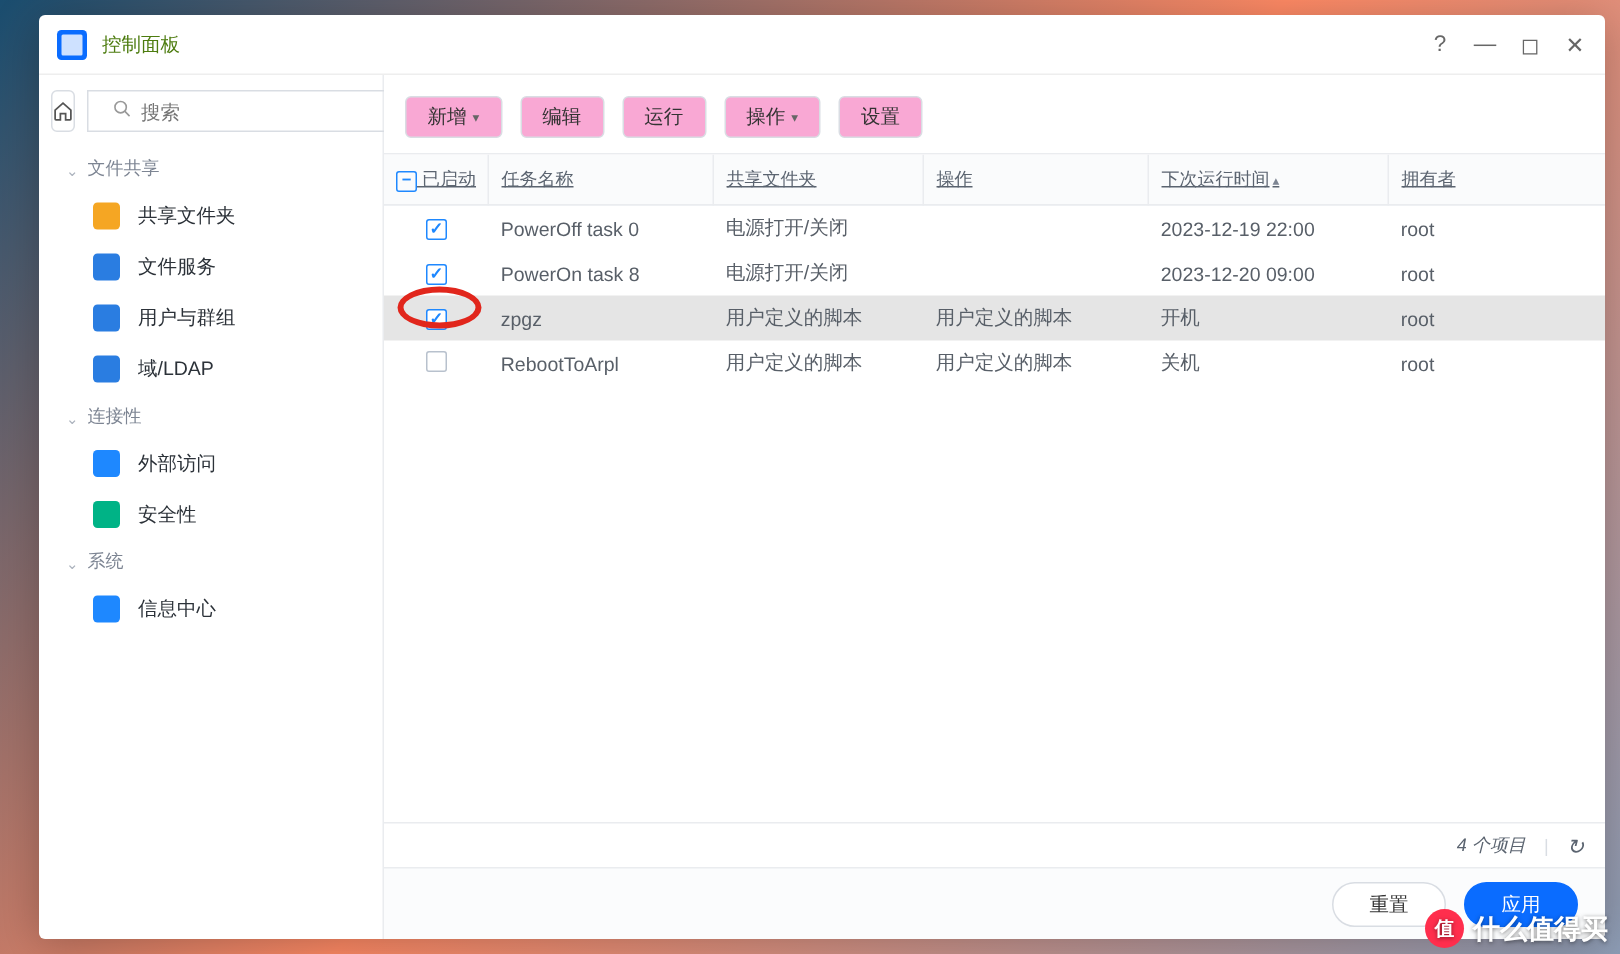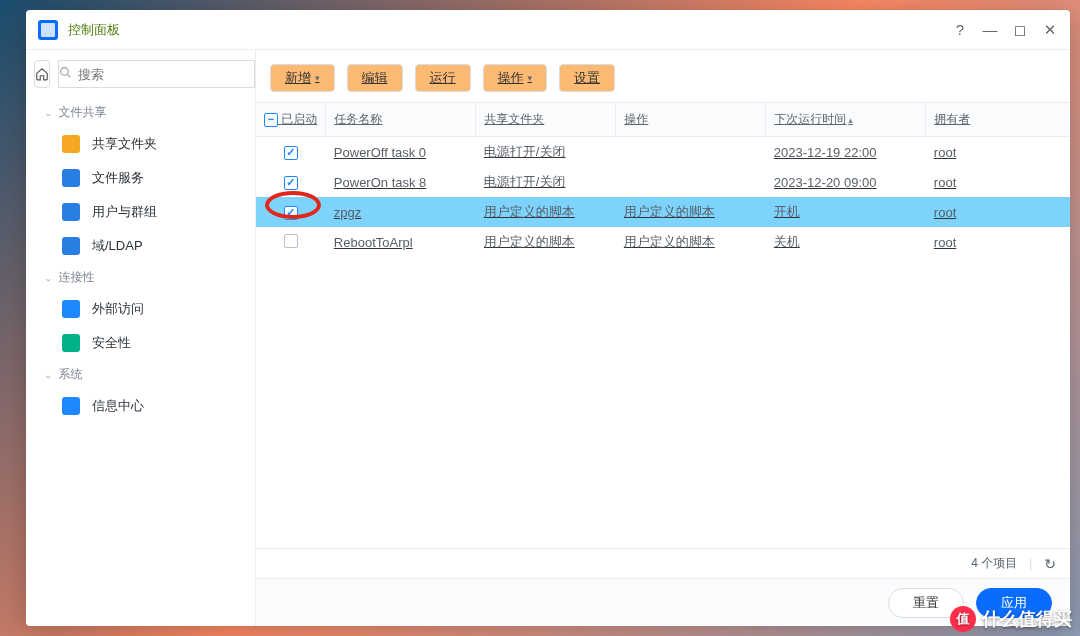--- a/index.html
+++ b/index.html
@@ -7,48 +7,48 @@
 .window { position: absolute; top: 10px; left: 26px; right: 10px; bottom: 10px; background: #fff; border-radius: 4px; box-shadow: 0 4px 30px rgba(0,0,0,0.25); display: flex; flex-direction: column; overflow: hidden; }
 .titlebar { height: 40px; display: flex; align-items: center; padding: 0 12px; border-bottom: 1px solid #eee; }
 .titlebar-icon { width: 20px; height: 20px; background: #0a6cff; border-radius: 3px; margin-right: 10px; position: relative; }
 .titlebar-icon::before { content:""; position:absolute; inset:3px; background:#fff; border-radius:1px; opacity:.8;}
 .title-text { font-size: 13px; color: #4d7c0f; flex: 1; }
 .win-ctrl { margin-left: 14px; color: #676767; font-size: 15px; cursor: pointer; width: 16px; text-align: center; }
 .body { flex: 1; display: flex; overflow: hidden; }
 .sidebar { width: 230px; border-right: 1px solid #eaecef; display: flex; flex-direction: column; }
 .search-row { display: flex; align-items: center; padding: 10px 10px 10px 8px; gap: 8px; }
 .home-btn { width: 28px; height: 28px; border: 1px solid #d9dde3; border-radius: 4px; display: flex; align-items: center; justify-content: center; cursor: pointer; color: #555; }
-.search-box { flex: 1; height: 28px; border: 1px solid #d9dde3; border-radius: 0; display: flex; align-items: center; padding: 0 0; color: #888; }
+.search-box { flex: 1; height: 28px; border: 1px solid #d9dde3; border-radius: 0; display: flex; align-items: center; padding: 0 16px; color: #888; }
 .search-box input { border: none; outline: none; flex: 1; font-size: 13px; background: transparent; }
 .group-header { display: flex; align-items: center; color: #7d8593; font-size: 12px; padding: 6px 18px; cursor: pointer; gap: 6px; }
 .chev { display: inline-block; transform: rotate(180deg); font-size: 10px; color: #aab1bc; }
 .side-item { display: flex; align-items: center; padding: 8px 18px 8px 36px; gap: 12px; cursor: pointer; color: #2c3239; position: relative; }
 .sicon { width: 18px; height: 18px; border-radius: 3px; flex-shrink: 0; display: inline-flex; align-items:center; justify-content:center; color:#fff; font-size:10px; }
 .main { flex: 1; display: flex; flex-direction: column; background: #fbfcfd; }
 .toolbar { padding: 14px 14px 10px; display: flex; gap: 12px; background:#fff; }
-.btn { height: 28px; padding: 0 14px; border: 1px solid #d9dde3; background: #fdba74; border-radius: 4px; font-size: 13px; color: #333; cursor: pointer; display: inline-flex; align-items: center; gap: 4px; text-decoration: underline; }
+.btn { height: 28px; padding: 0 14px; border: 1px solid #d9dde3; background: #f9a8d4; border-radius: 4px; font-size: 13px; color: #333; cursor: pointer; display: inline-flex; align-items: center; gap: 4px; }
 .caret { font-size: 9px; color: #666; }
 .table-wrap { flex: 1; overflow: auto; background:#fff; margin: 0; border-top: 1px solid #eaecef; }
 table { width: 100%; border-collapse: collapse; }
 th { text-align: left; font-weight: 400; color: #5b6470; font-size: 12px; padding: 8px 8px; border-bottom: 1px solid #eaecef; border-right: 1px solid #eaecef; background: #fafbfc; white-space: nowrap; text-decoration: underline; }
 th:last-child { border-right: none; }
 td { padding: 6px 8px; font-size: 13px; color: #585f68; border-bottom: 0; }
-tr.row { height: 28px; text-decoration: underline; }
-tr.selected { background: #7dd3fc; }
+tr.row { height: 28px; }
+tr.selected { background: #e5e5e5; }
 .chk { width: 14px; height: 14px; border: 1px solid #b8c1cd; border-radius: 2px; display: inline-flex; align-items:center; justify-content:center; background:#fff; cursor:pointer; }
 .chk.on { border-color:#1e88ff; color:#1e88ff; }
 .chk.on::after { content:"✓"; font-size:11px; font-weight:bold; }
 .col-chk { text-align:center; width:60px; }
 .col-chk-h { width:60px; text-align:center; }
 .hminus { width:14px; height:14px; border:1px solid #1e88ff; border-radius:2px; display:inline-flex; align-items:center; justify-content:center; color:#1e88ff; font-size:11px; line-height:1; }
 .hminus::after { content:"−"; font-weight:bold; }
 .sort-ind { font-size:9px; color:#7d8593; margin-left:2px; }
 .circle-annot { position:absolute; width:56px; height:28px; border:4px solid #e1261c; border-radius:50%; left:9px; top:89px; pointer-events:none; }
 .main-inner { position:relative; flex:1; display:flex; flex-direction:column; }
-.status-bar { height: 30px; border-top: 1px solid #eaecef; display:flex; align-items:center; justify-content:flex-end; padding:0 14px; gap:12px; color:#5b6470; font-size:12px; background:#fff; }
+.status-bar { height: 30px; border-top: 1px solid #eaecef; display:flex; align-items:center; justify-content:flex-end; padding:0 14px; gap:12px; color:#5b6470; font-size:12px; background:#fff;font-style:italic; }
 .refresh-ic { cursor:pointer; font-size:14px; color:#5b6470; }
 .footer { height: 48px; border-top: 1px solid #eaecef; display:flex; align-items:center; justify-content:flex-end; padding:0 18px; gap:12px; background:#fbfcfd; }
 .fbtn { height:30px; padding:0 24px; border-radius:15px; border:1px solid #d9dde3; background:#fff; cursor:pointer; font-size:13px; color:#333; }
 .fbtn.primary { background:#0a6cff; color:#fff; border-color:#0a6cff; }
 .watermark { position:absolute; right:8px; bottom:4px; color:#fff; font-size:18px; font-weight:bold; text-shadow:0 1px 3px rgba(0,0,0,.5); display:flex; align-items:center; gap:6px; }
 .wm-badge { width:26px; height:26px; border-radius:50%; background:#ff2e4d; display:inline-flex; align-items:center; justify-content:center; color:#fff; font-size:13px; }
 </style>
 </head>
 <body>
 

